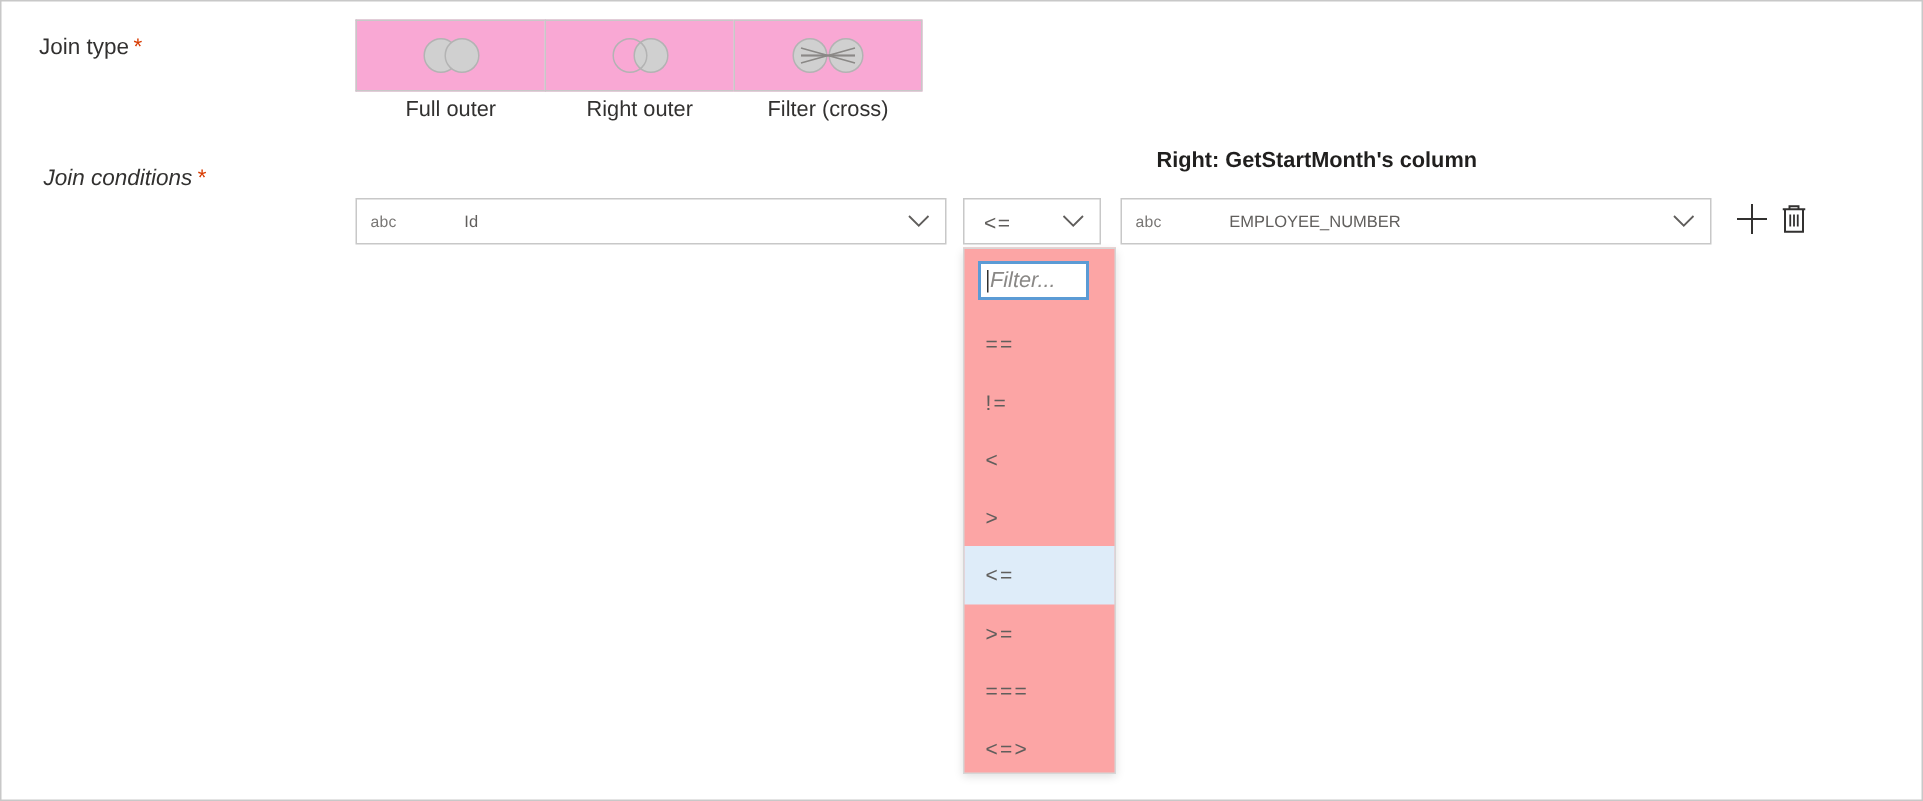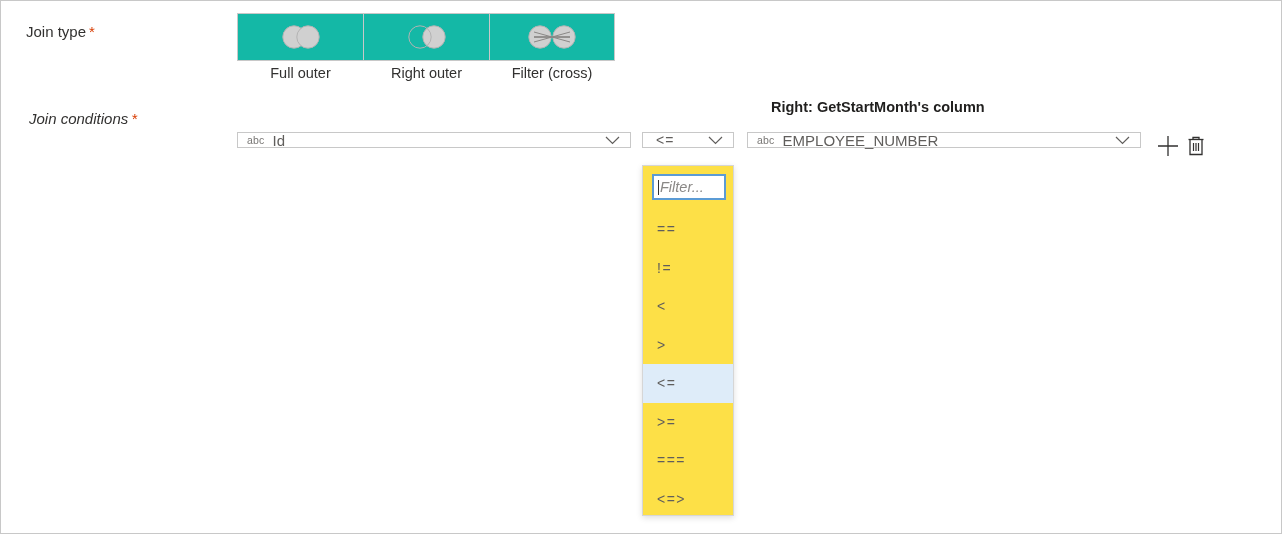--- a/index.html
+++ b/index.html
@@ -46,21 +46,21 @@
     align-items: stretch;
     height: 48px;
   }
   .join-tile {
     position: relative;
     width: 126px;
     height: 48px;
     box-sizing: border-box;
     border: 1px solid #c8c8c8;
     border-right: none;
-    background: #14b8a6;
+    background: #f9a8d4;
     display: flex;
     align-items: center;
     justify-content: center;
     cursor: pointer;
   }
   .join-tile:last-child { border-right: 1px solid #c8c8c8; }
   .join-tile.selected {
     border: 2px solid #0f6cbd;
     background: #dceefb;
     z-index: 3;
@@ -87,46 +87,47 @@
     color: #201f1e;
     white-space: nowrap;
     line-height: 18px;
   }
   #head-left { left: 236px; top: 107px; }
   #head-right { left: 746px; top: 97px; margin-left: 24px; }
 
   .combobox {
     position: absolute;
     box-sizing: border-box;
-    height: 16px;
+    height: 31px;
     border: 1px solid #c8c8c8;
     background: #ffffff;
     display: flex;
     align-items: center;
     cursor: pointer;
   }
   #combo-left  { left: 236px; top: 131px; width: 394px; }
   #combo-right { left: 746px; top: 131px; width: 394px; }
   #combo-op    { left: 641px; top: 131px; width: 92px; }
 
   .type-badge {
     font-size: 10.5px;
     color: #797775;
     margin-left: 9px;
     margin-right: 8px;
     letter-spacing: 0.2px;
     flex: none;
   }
   .combo-value {
-    font-size: 15px;
+    font-size: 11px;
     color: #605e5c;
     white-space: nowrap;
     overflow: hidden;
     text-overflow: ellipsis;
     flex: 1 1 auto;
+    margin-left: 37px;
   }
   .op-value {
     font-size: 14px;
     color: #605e5c;
     margin-left: 13px;
     flex: 1 1 auto;
     letter-spacing: 1px;
   }
   .chev {
     flex: none;
@@ -142,24 +143,24 @@
     display: block;
   }
   #btn-add    { left: 1155px; top: 133px; }
   #btn-delete { left: 1184px; top: 133px; }
 
   
   #op-dropdown {
     position: absolute;
     left: 641px;
     top: 164px;
-    width: 92px;
+    width: 102px;
     height: 351px;
     box-sizing: border-box;
-    background: #fde047;
+    background: #fca5a5;
     border: 1px solid #d6d6d6;
     box-shadow: 0 2px 6px rgba(0,0,0,0.13);
     z-index: 10;
   }
   #op-filter-wrap {
     position: absolute;
     left: 9px;
     top: 8px;
     width: 74px;
     height: 26px;

